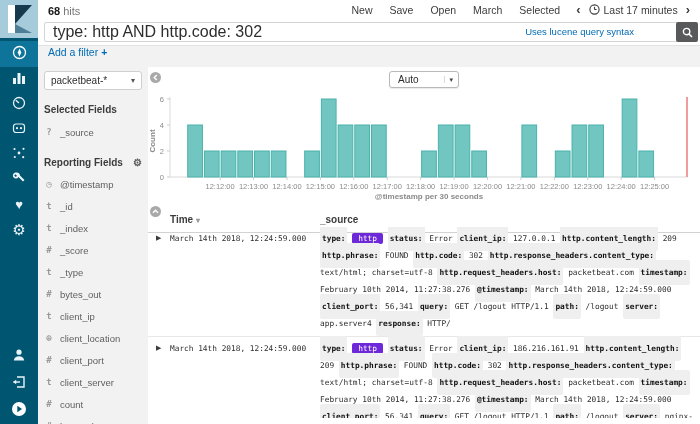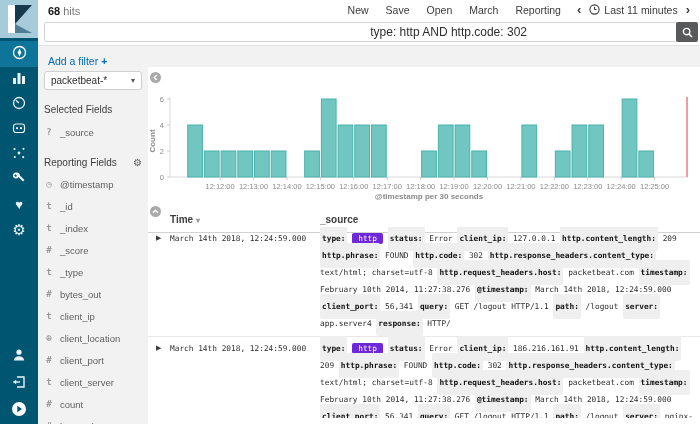--- a/index.html
+++ b/index.html
@@ -21,35 +21,35 @@
   .hits span { font-size:11px; color:#767676; margin-left:3px; }
   .topnav-spacer { flex:1; }
   .nav-links { display:flex; gap:17px; align-items:center; }
   .nav-link { font-size:10.5px; color:#3b3b3b; cursor:pointer; }
   .tp { display:flex; align-items:center; gap:8px; margin-left:16px; }
   .tp .chev { font-size:13px; font-weight:bold; color:#3b3b3b; cursor:pointer; line-height:1; }
   .tp-label { font-size:10.5px; color:#3b3b3b; cursor:pointer; display:flex; align-items:center; gap:4px; }
 
   
   .querybar { position:absolute; left:38px; top:19px; width:662px; height:26px; background:#fff; }
-  .q-input { position:absolute; left:6px; top:3px; width:634px; height:20px; border:1px solid #d4d4d4; border-radius:2px; background:#fff; font-family:"Liberation Sans",sans-serif; font-size:12px; color:#2d2d2d; padding:0 150px 0 8px;text-align:right; }
+  .q-input { position:absolute; left:6px; top:3px; width:634px; height:20px; border:1px solid #d4d4d4; border-radius:2px; background:#fff; font-family:"Liberation Sans",sans-serif; font-size:16px; color:#2d2d2d; padding:0 150px 0 8px; }
   .q-hint { position:absolute; right:66px; top:7px; font-size:9.5px; color:#006bb4; cursor:pointer; }
   .q-btn { position:absolute; right:2px; top:3px; width:22px; height:20px; background:#58595b; border-radius:2px; display:flex; align-items:center; justify-content:center; cursor:pointer; }
 
   
-  .filterbar { position:absolute; left:38px; top:45px; width:662px; height:22px; background:#f2f2f2; border-top:1px solid #e2e2e2; display:flex; align-items:flex-end; padding:0 10px; }
+  .filterbar { position:absolute; left:38px; top:45px; width:662px; height:22px; background:#f2f2f2; border-top:1px solid #e2e2e2; display:flex; align-items:flex-start; padding:0 10px; }
   .addfilter { font-size:10.5px; color:#006bb4; cursor:pointer; }
   .addfilter b { font-weight:bold; margin-left:3px; }
 
   
   .sidebar { position:absolute; left:38px; top:67px; width:110px; height:357px; background:#f2f2f2; padding:4px 6px 0 6px; }
   .idx-select { width:98px; height:19px; background:#fff; border:1px solid #cfcfcf; border-radius:3px; display:flex; align-items:center; padding:0 6px; cursor:pointer; }
   .idx-select .txt { flex:1; font-size:10px; color:#2d2d2d; }
   .idx-select .caret { font-size:8px; color:#555; }
-  .side-head { margin-top:14px; font-size:10px; font-weight:normal; color:#3c3c3c; display:flex; align-items:flex-end; }
+  .side-head { margin-top:14px; font-size:10px; font-weight:bold; color:#3c3c3c; display:flex; align-items:flex-end; }
   .side-head .gear { margin-left:auto; font-size:10px; color:#5c5c5c; cursor:pointer; }
   .field { display:flex; align-items:center; gap:6px; height:22px; cursor:pointer; }
   .ficon { width:10px; font-size:9px; color:#9a9a9a; font-weight:bold; font-family:"DejaVu Sans Mono",monospace; text-align:center; flex:none; }
   .fname { font-size:9.5px; color:#5f5f5f; white-space:nowrap; }
   .sel-field-wrap { margin-top:6px; }
 
   
   .content { position:absolute; left:148px; top:67px; width:552px; height:357px; background:#fff; }
   .collapse-btn { position:absolute; cursor:pointer; }
   .rangebar { position:absolute; left:0; top:2px; width:552px; height:20px; display:flex; align-items:center; justify-content:center; gap:8px; }
@@ -179,38 +179,39 @@
   <div class="topnav">
     <div class="hits">
       <b>68</b><span>hits</span>
     </div>
     <div class="topnav-spacer"></div>
     <div class="nav-links">
         <span class="nav-link">New</span>
         <span class="nav-link">Save</span>
         <span class="nav-link">Open</span>
         <span class="nav-link">March</span>
-        <span class="nav-link">Reporting</span>
+        <span class="nav-link">Selected</span>
       </div>
     <div class="tp">
       <span class="chev">‹</span>
       <span class="tp-label">
         <svg width="11" height="11" viewBox="0 0 11 11">
             <circle cx="5.5" cy="5.5" r="4.6" fill="none" stroke="#3b3b3b" stroke-width="1.1"></circle>
             <line x1="5.5" y1="5.5" x2="5.5" y2="2.8" stroke="#3b3b3b" stroke-width="1.1"></line>
             <line x1="5.5" y1="5.5" x2="7.6" y2="5.5" stroke="#3b3b3b" stroke-width="1.1"></line>
           </svg>
-        <span>Last 11 minutes</span>
+        <span>Last 17 minutes</span>
       </span>
       <span class="chev">›</span>
     </div>
   </div>
 
   <div class="querybar">
     <input class="q-input" type="text" value="type: http AND http.code: 302" style="">
+    <span class="q-hint">Uses lucene query syntax</span>
     <div class="q-btn">
       <svg width="11" height="11" viewBox="0 0 11 11">
           <circle cx="4.6" cy="4.6" r="3.2" fill="none" stroke="#fff" stroke-width="1.4"></circle>
           <line x1="7" y1="7" x2="10" y2="10" stroke="#fff" stroke-width="1.6"></line>
         </svg>
     </div>
   </div>
 
   <div class="filterbar">
     <span class="addfilter"><span>Add a filter</span><b>+</b></span>
@@ -288,20 +289,24 @@
 
   <div class="content">
     <div class="collapse-btn" style="left:2px; top:2px;">
       <svg width="11" height="11" viewBox="0 0 11 11">
           <circle cx="5.5" cy="5.5" r="5.5" fill="#a9a9a9"></circle>
           <polyline points="6.8,3 4.2,5.5 6.8,8" fill="none" stroke="#fff" stroke-width="1.4"></polyline>
         </svg>
     </div>
 
     <div class="rangebar">
+      <span class="interval-select">
+        <span class="txt">Auto</span>
+        <span class="caret">▾</span>
+      </span>
     </div>
 
     <div class="chart-wrap"><svg width="548" height="112" viewBox="0 0 548 112">
           <line x1="22" y1="6" x2="22" y2="86" stroke="#d9d9d9" stroke-width="1"></line>
           <line x1="22" y1="86" x2="540" y2="86" stroke="#d9d9d9" stroke-width="1"></line>
           <line x1="19" y1="86" x2="22" y2="86" stroke="#cccccc"></line>
           <text x="16" y="88.5" text-anchor="end" font-size="7.5" fill="#8a8a8a">0</text>
           <line x1="19" y1="60" x2="22" y2="60" stroke="#cccccc"></line>
           <text x="16" y="62.5" text-anchor="end" font-size="7.5" fill="#8a8a8a">2</text>
           <line x1="19" y1="34" x2="22" y2="34" stroke="#cccccc"></line>

